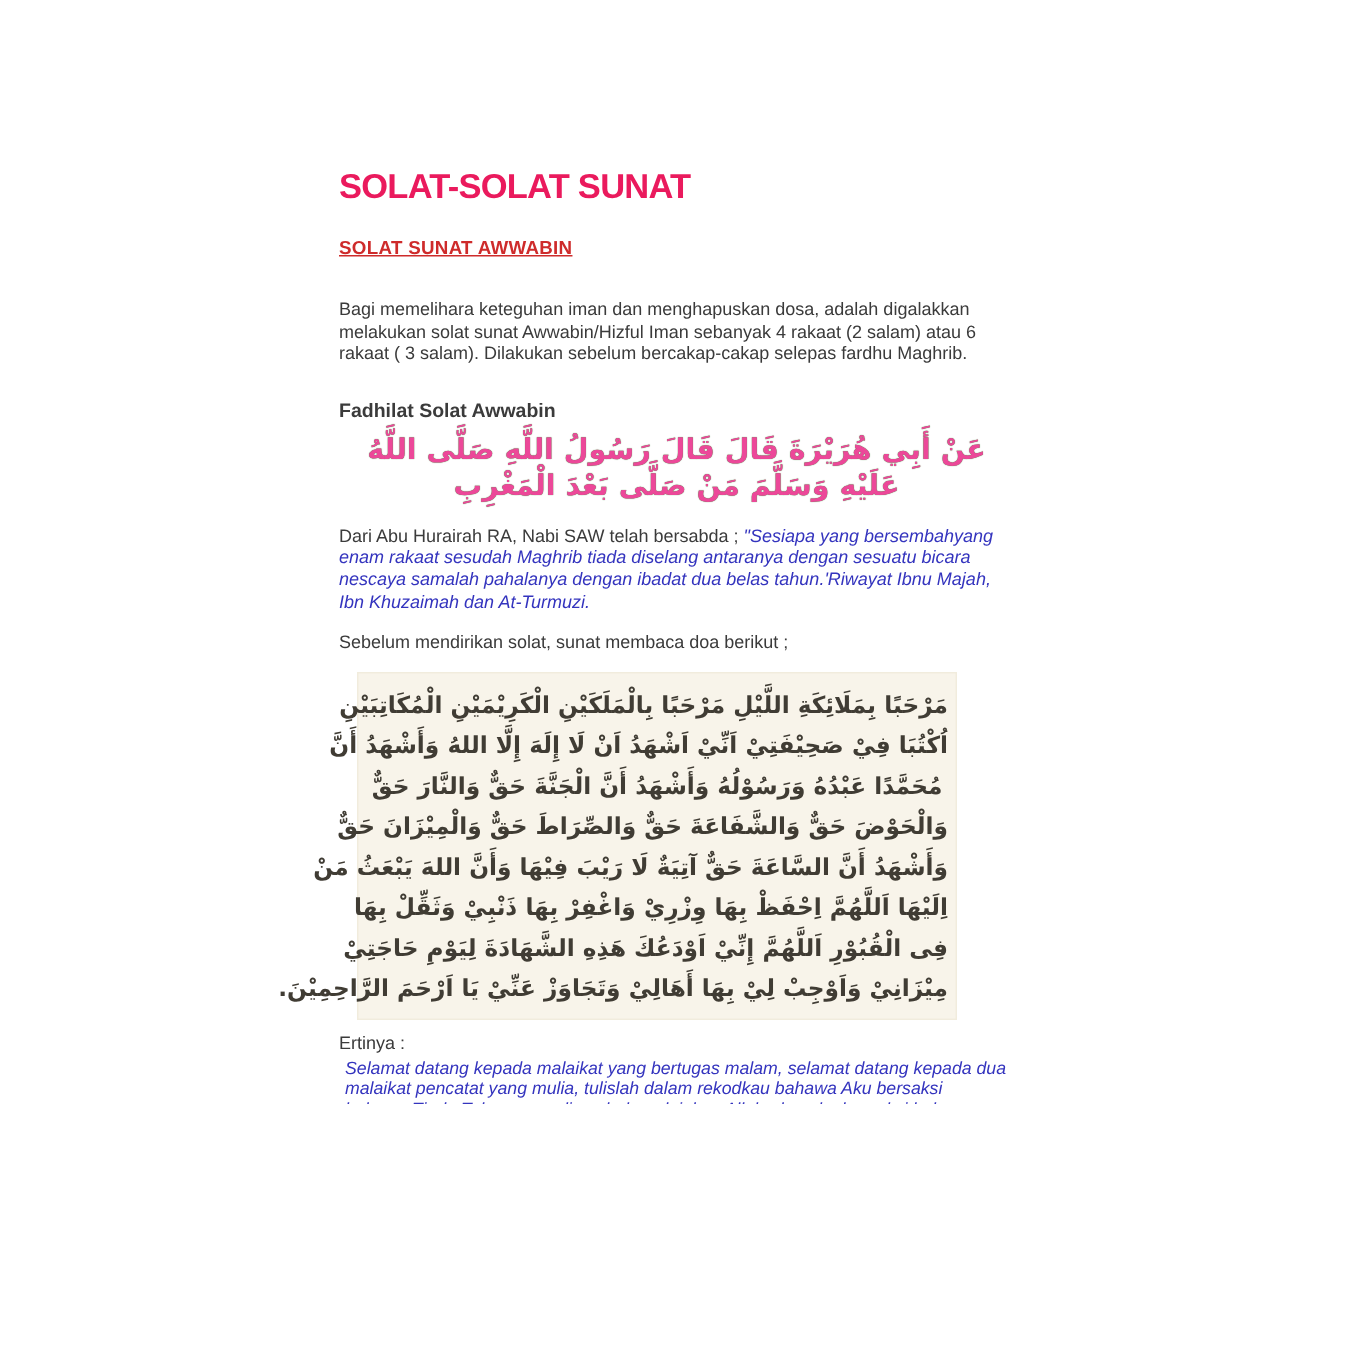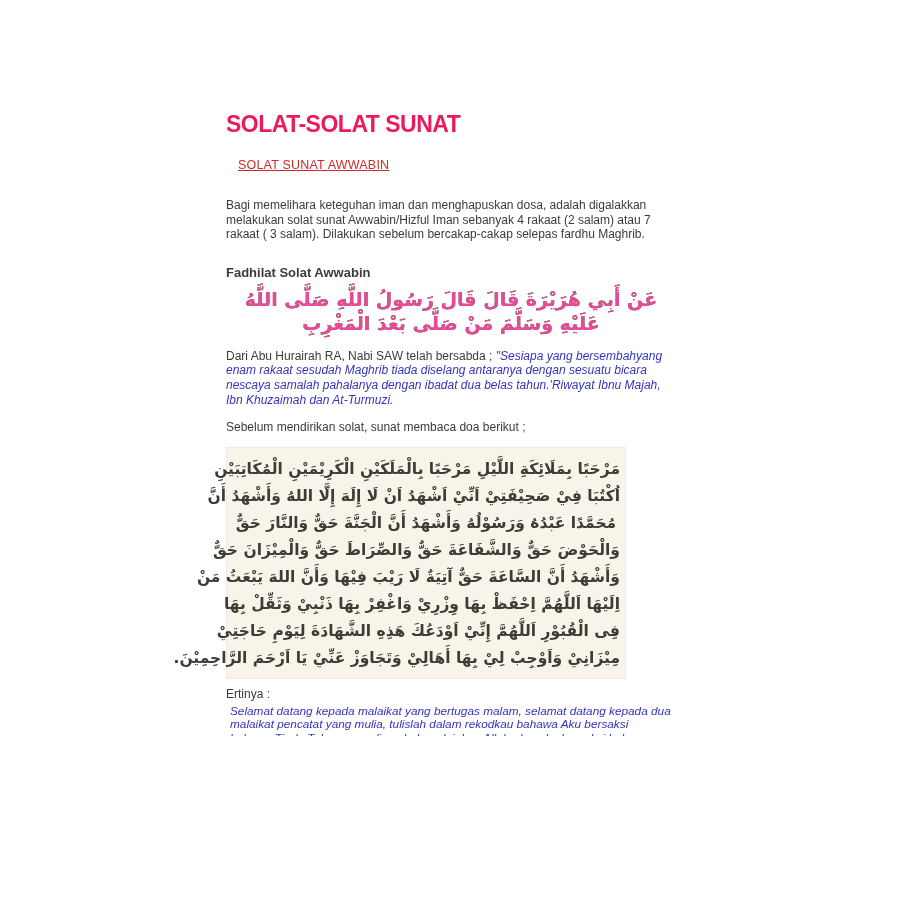--- a/index.html
+++ b/index.html
@@ -27,25 +27,24 @@
     font-size: 23px;
     line-height: 25px;
     font-weight: bold;
     letter-spacing: -0.5px;
     color: #ea1a5d;
   }
   .doc-subtitle {
     display: inline-block;
     margin-top: 21px;
     font-size: 12.5px;
-    font-weight: normal;
+    font-weight: bold;
     color: #ce2b2b;
     text-decoration: underline;
     letter-spacing: 0.2px;
-    margin-left: 12px;
   }
   .para {
     margin: 0;
     font-size: 12px;
     line-height: 14.6px;
     color: #3b3b3b;
   }
   .para-intro { margin-top: 25px; }
   .section-heading {
     margin: 0;
@@ -66,20 +65,21 @@
     text-shadow: 0 0 0.6px #1d7d1d;
   }
   .hadith-para { margin-top: 14px; }
   .quote-blue {
     color: #3434be;
     font-style: italic;
   }
   .sebelum-para { margin-top: 13px; }
   .scan {
     margin-top: 12px;
+    margin-left: 12px;
     width: 388px;
     padding: 9px 6px 7px 6px;
     background: #f8f4ea;
     box-shadow: 0 0 0 1px #f1ecdd inset;
     direction: rtl;
   }
   .scan-line {
     font-family: "DejaVu Sans", sans-serif;
     font-size: 15.5px;
     line-height: 27px;
@@ -114,21 +114,21 @@
 </head>
 <body>
 
 <div class="page">
   <div class="content">
 
     <h1 class="doc-title">SOLAT-SOLAT SUNAT</h1>
 
     <span class="doc-subtitle">SOLAT SUNAT AWWABIN</span>
 
-    <p class="para para-intro">Bagi memelihara keteguhan iman dan menghapuskan dosa, adalah digalakkan melakukan solat sunat Awwabin/Hizful Iman sebanyak 4 rakaat (2 salam) atau 7 rakaat ( 3 salam). Dilakukan sebelum bercakap-cakap selepas fardhu Maghrib.</p>
+    <p class="para para-intro">Bagi memelihara keteguhan iman dan menghapuskan dosa, adalah digalakkan melakukan solat sunat Awwabin/Hizful Iman sebanyak 4 rakaat (2 salam) atau 6 rakaat ( 3 salam). Dilakukan sebelum bercakap-cakap selepas fardhu Maghrib.</p>
 
     <h2 class="section-heading">Fadhilat Solat Awwabin</h2>
 
     <div class="hadith-arabic">
       <div>عَنْ أَبِي هُرَيْرَةَ قَالَ قَالَ رَسُولُ اللَّهِ صَلَّى اللَّهُ عَلَيْهِ وَسَلَّمَ مَنْ صَلَّى بَعْدَ الْمَغْرِبِ</div>
     </div>
 
     <p class="para hadith-para"><span>Dari Abu Hurairah RA, Nabi SAW telah bersabda ; </span><span class="quote-blue">"Sesiapa yang bersembahyang enam rakaat sesudah Maghrib tiada diselang antaranya dengan sesuatu bicara nescaya samalah pahalanya dengan ibadat dua belas tahun.'Riwayat Ibnu Majah, Ibn Khuzaimah dan At-Turmuzi.</span></p>
 
     <p class="para sebelum-para">Sebelum mendirikan solat, sunat membaca doa berikut ;</p>

